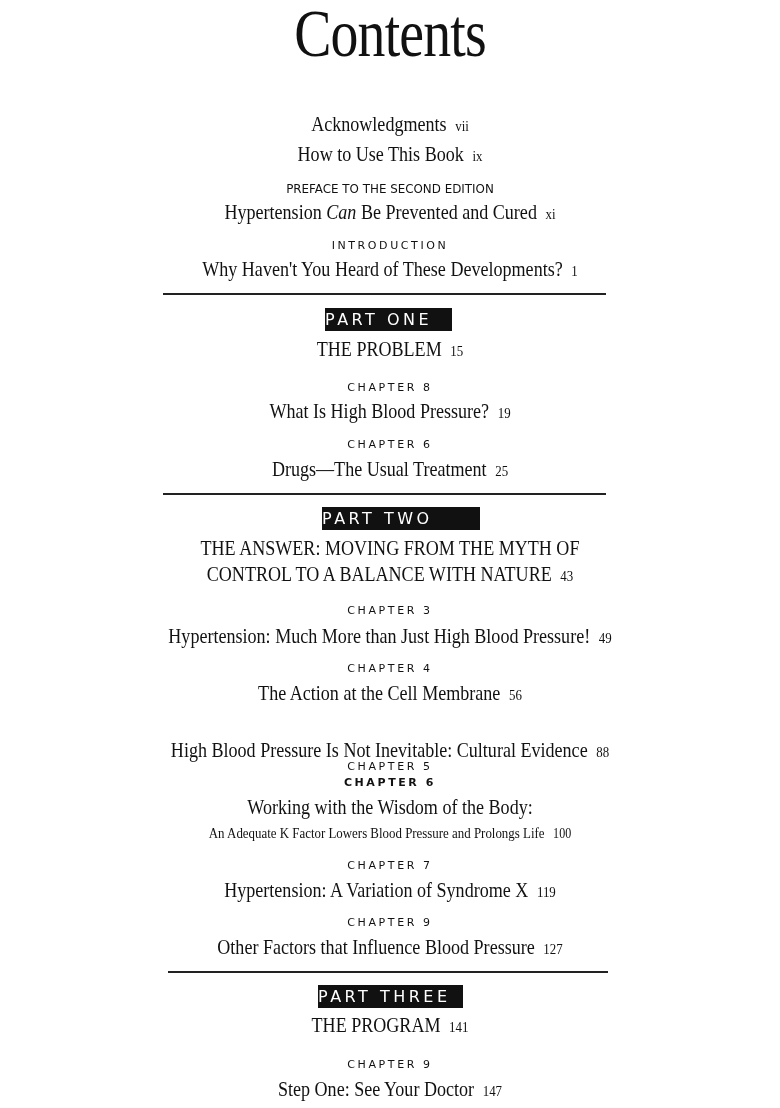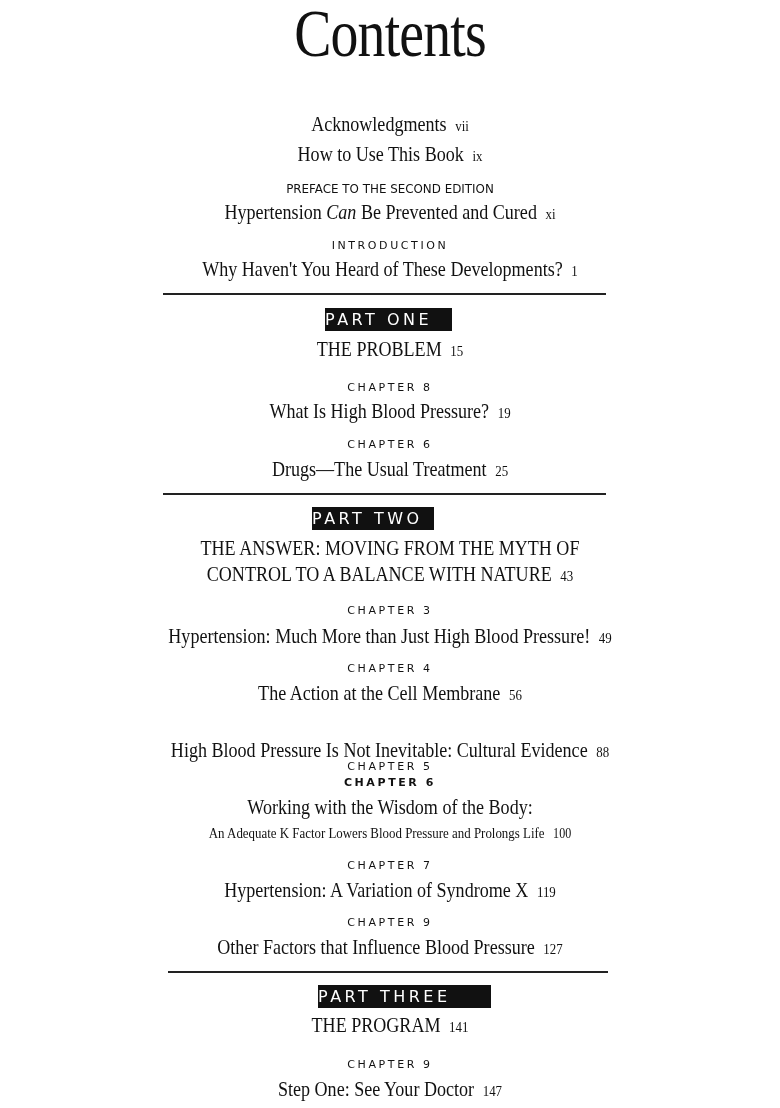--- a/index.html
+++ b/index.html
@@ -50,21 +50,21 @@
 <div class="abs entry" style="top:399px;">
   <span>What Is High Blood Pressure?</span><span class="pg">19</span>
 </div>
 <div class="abs label" style="top:438px;">CHAPTER 6</div>
 <div class="abs entry" style="top:457px;">
   <span>Drugs—The Usual Treatment</span><span class="pg">25</span>
 </div>
 
 <div class="rule" style="top:493px; left:163px; width:443px;"></div>
 
-<div class="partbox" style="top:507px; left:312px; width:122px;">PART TWO</div>
+<div class="partbox" style="top:507px; left:322px; width:158px;">PART TWO</div>
 <div class="abs sc" style="top:536px;">
   <span>THE ANSWER: MOVING FROM THE MYTH OF</span>
 </div>
 <div class="abs sc" style="top:562px;">
   <span>CONTROL TO A BALANCE WITH NATURE</span><span class="pg">43</span>
 </div>
 
 <div class="abs label" style="top:578px;margin-top:26px;">CHAPTER 3</div>
 <div class="abs entry" style="top:624px;">
   <span>Hypertension: Much More than Just High Blood Pressure!</span><span class="pg">49</span>
@@ -88,20 +88,20 @@
 <div class="abs entry" style="top:878px;">
   <span>Hypertension: A Variation of Syndrome X</span><span class="pg">119</span>
 </div>
 <div class="abs label" style="top:916px;">CHAPTER 9</div>
 <div class="abs entry" style="top:935px;">
   <span>Other Factors that Influence Blood Pressure</span><span class="pg">127</span>
 </div>
 
 <div class="rule" style="top:971px; left:168px; width:440px;"></div>
 
-<div class="partbox" style="top:985px; left:318px; width:173px;">PART THREE</div>
+<div class="partbox" style="top:985px; left:318px; width:145px;">PART THREE</div>
 <div class="abs sc" style="top:1013px;">
   <span>THE PROGRAM</span><span class="pg">141</span>
 </div>
 <div class="abs label" style="top:1058px;text-align:center;">CHAPTER 9</div>
 <div class="abs entry" style="top:1077px;">
   <span>Step One: See Your Doctor</span><span class="pg">147</span>
 </div>
 
 </body></html>

